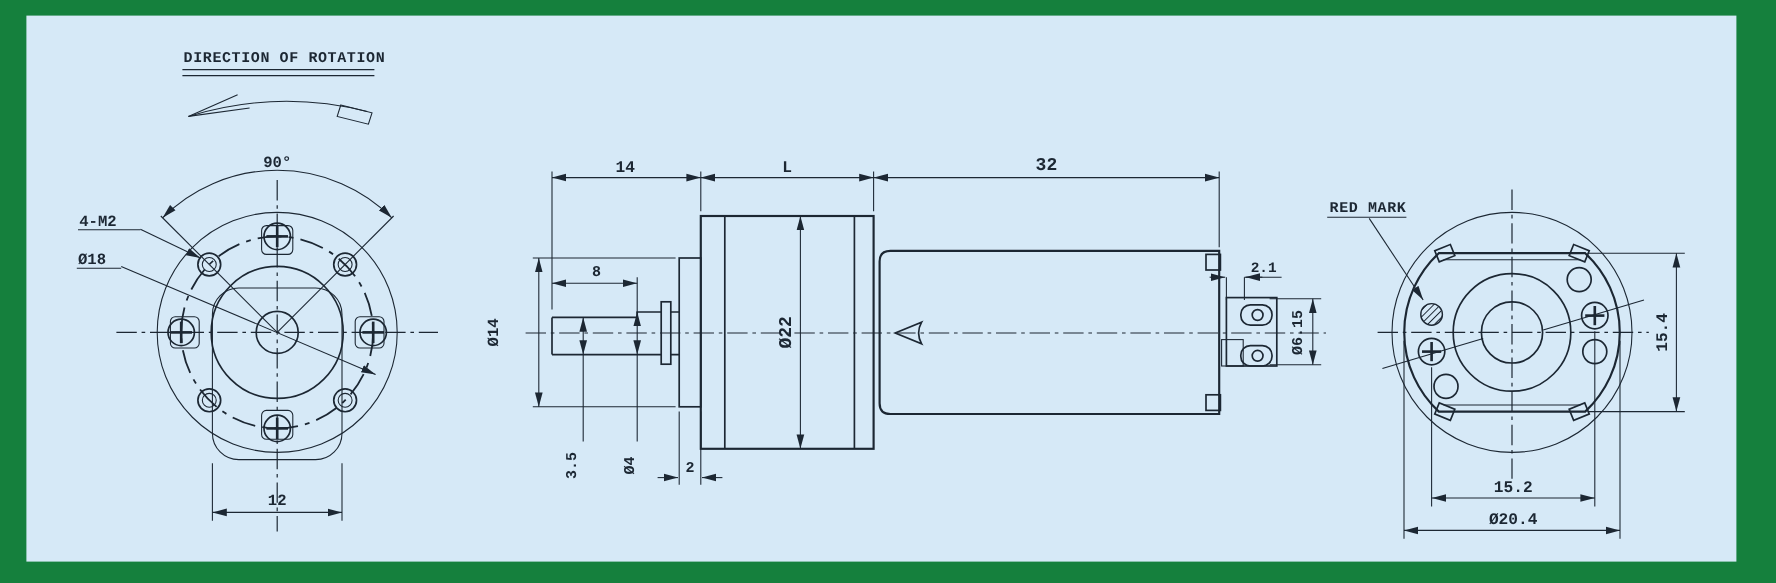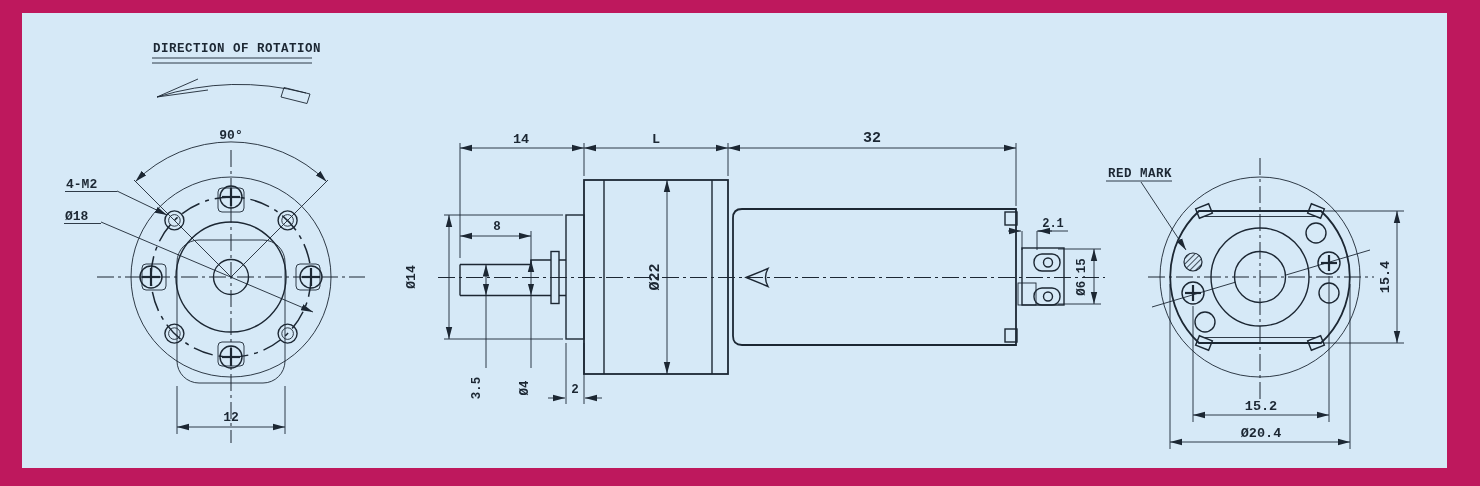--- a/index.html
+++ b/index.html
@@ -1,16 +1,16 @@
 <!DOCTYPE html>
 <html><head>
 <meta charset="utf-8">
 <style>
   html,body{margin:0;padding:0;background:#ffffff;}
-  .stage{width:1480px;height:486px;position:relative;background:#be185d;}
+  .stage{width:1480px;height:486px;position:relative;background:#15803d;}
   svg{display:block;}
   .dim, .lbl{
     font-family:"Liberation Mono","DejaVu Sans Mono",monospace;
     font-weight:bold;
     fill:#1c2733;
   }
   .lbl{letter-spacing:0.5px;}
   .ln   {stroke:#1c2733;fill:none;}
   .thin {stroke:#1c2733;stroke-width:0.9;fill:none;}
   .med  {stroke:#1c2733;stroke-width:1.4;fill:none;}

